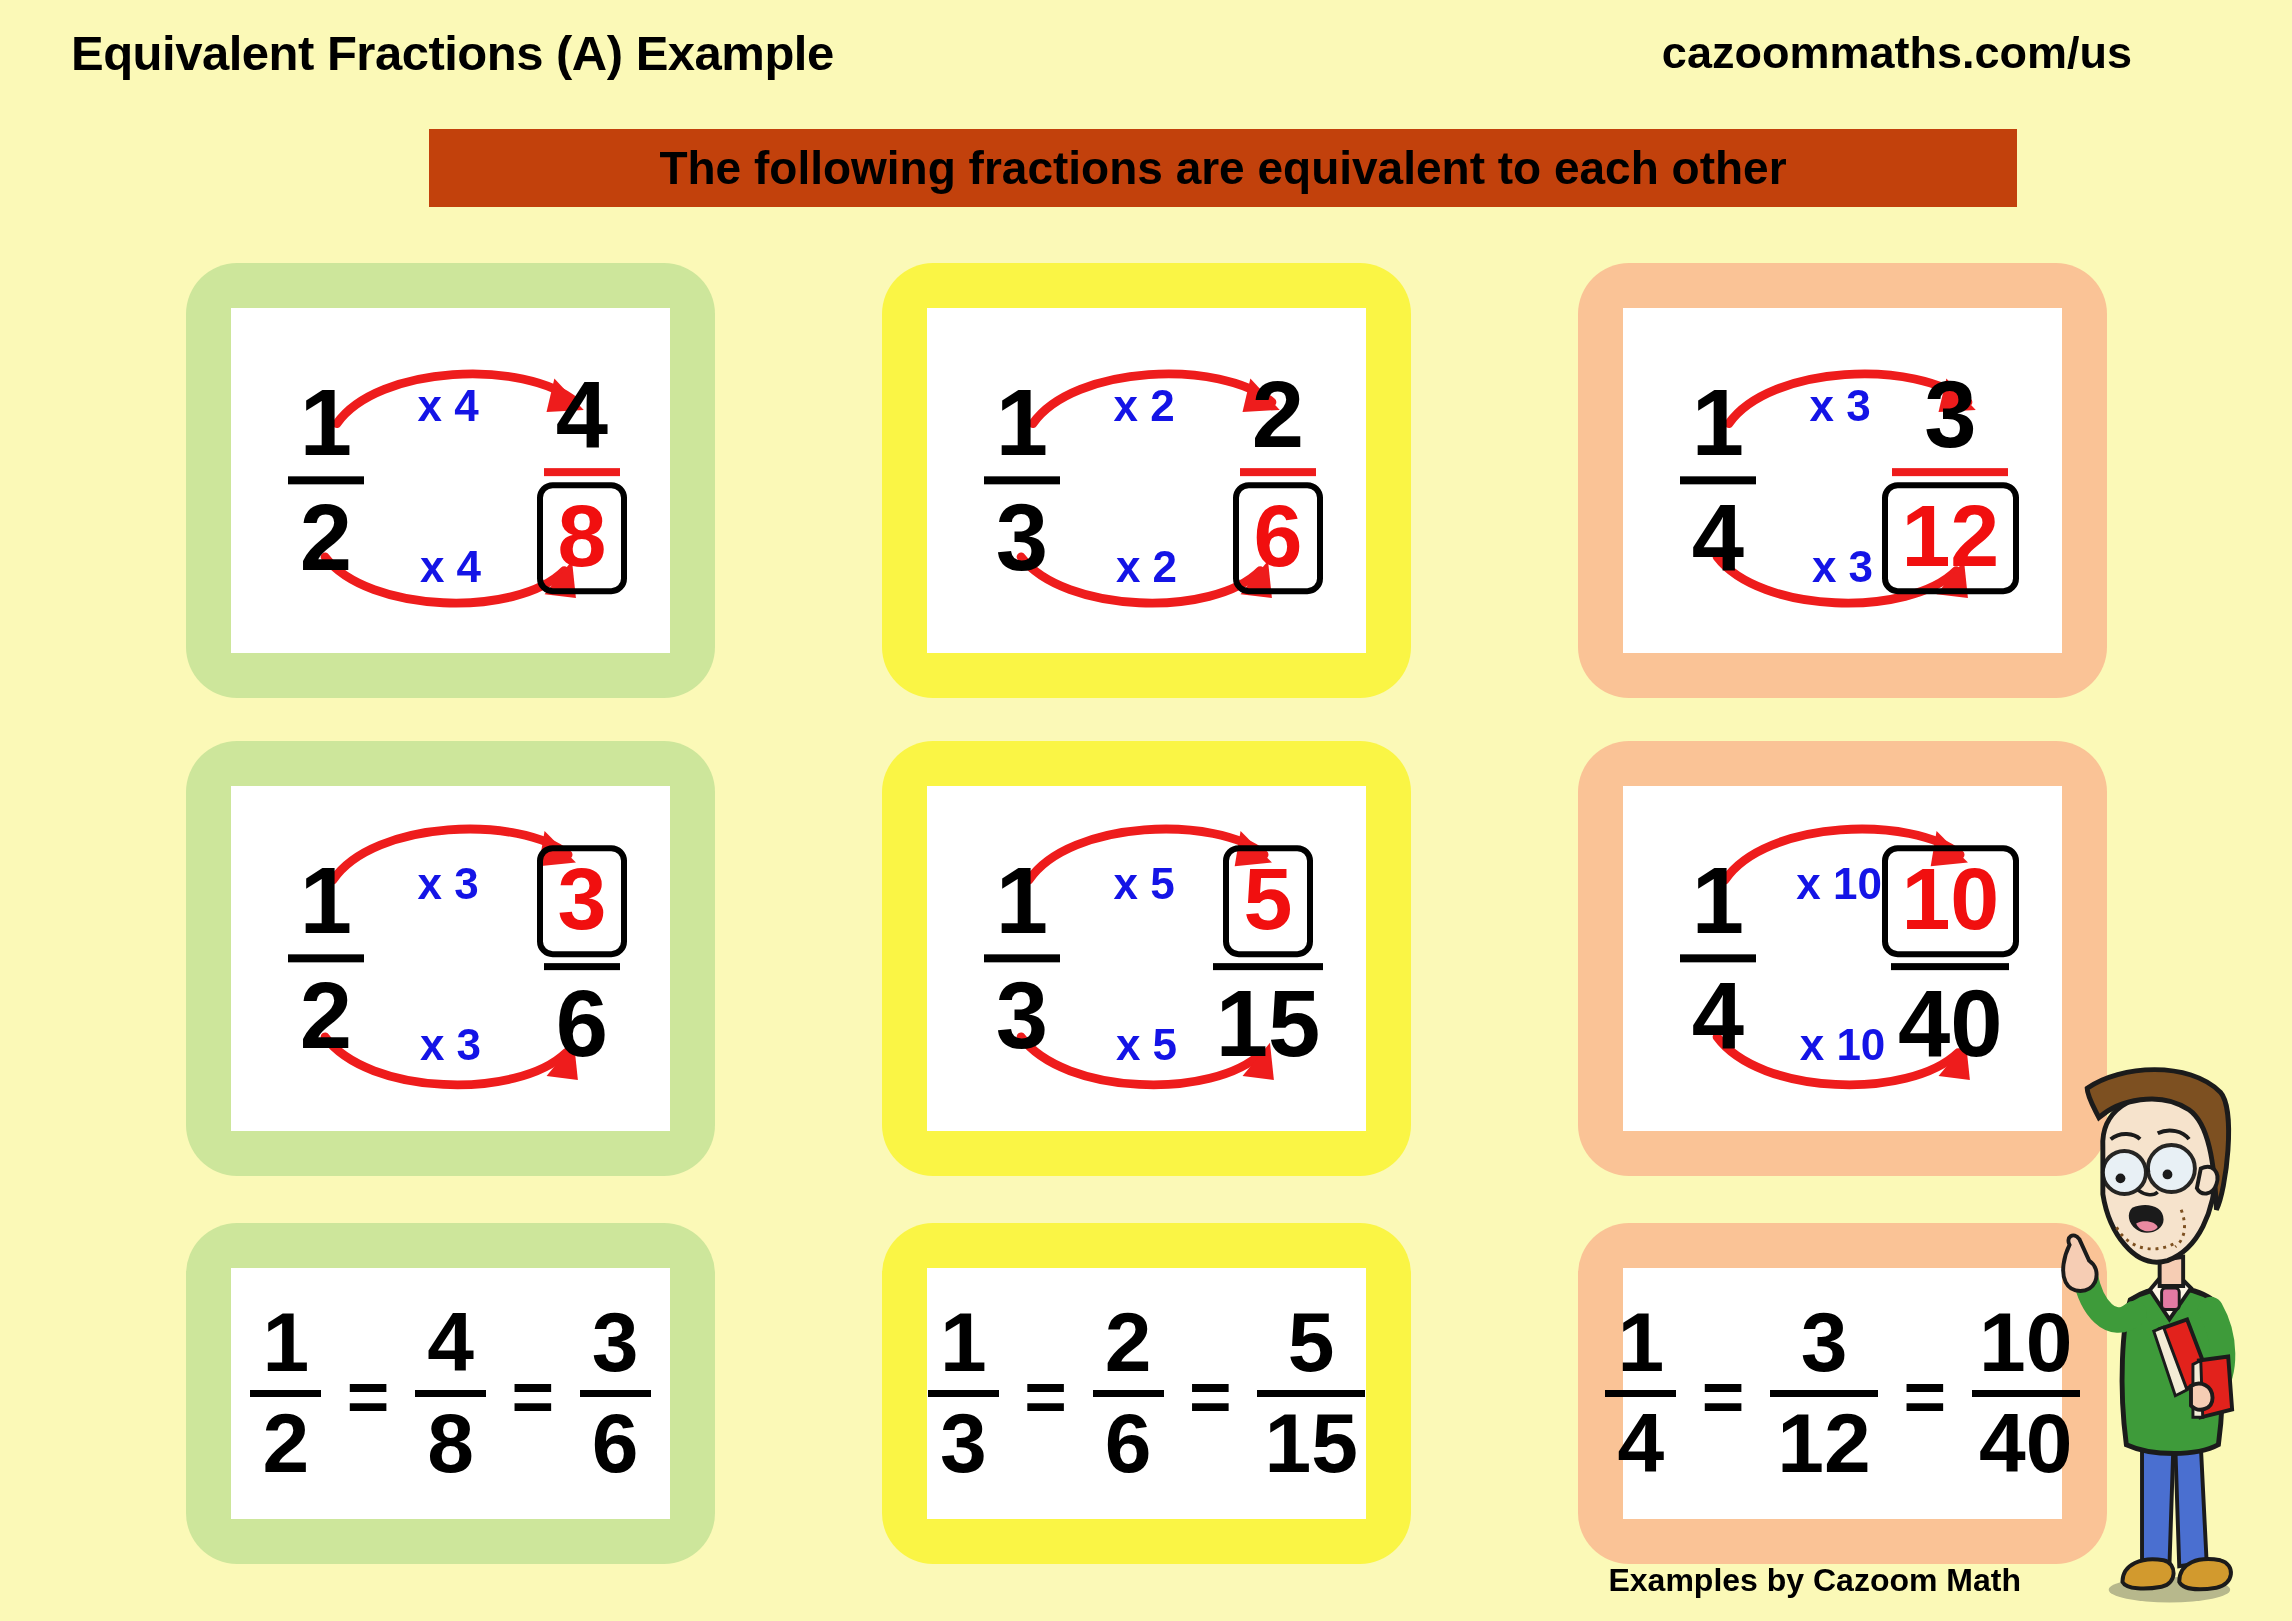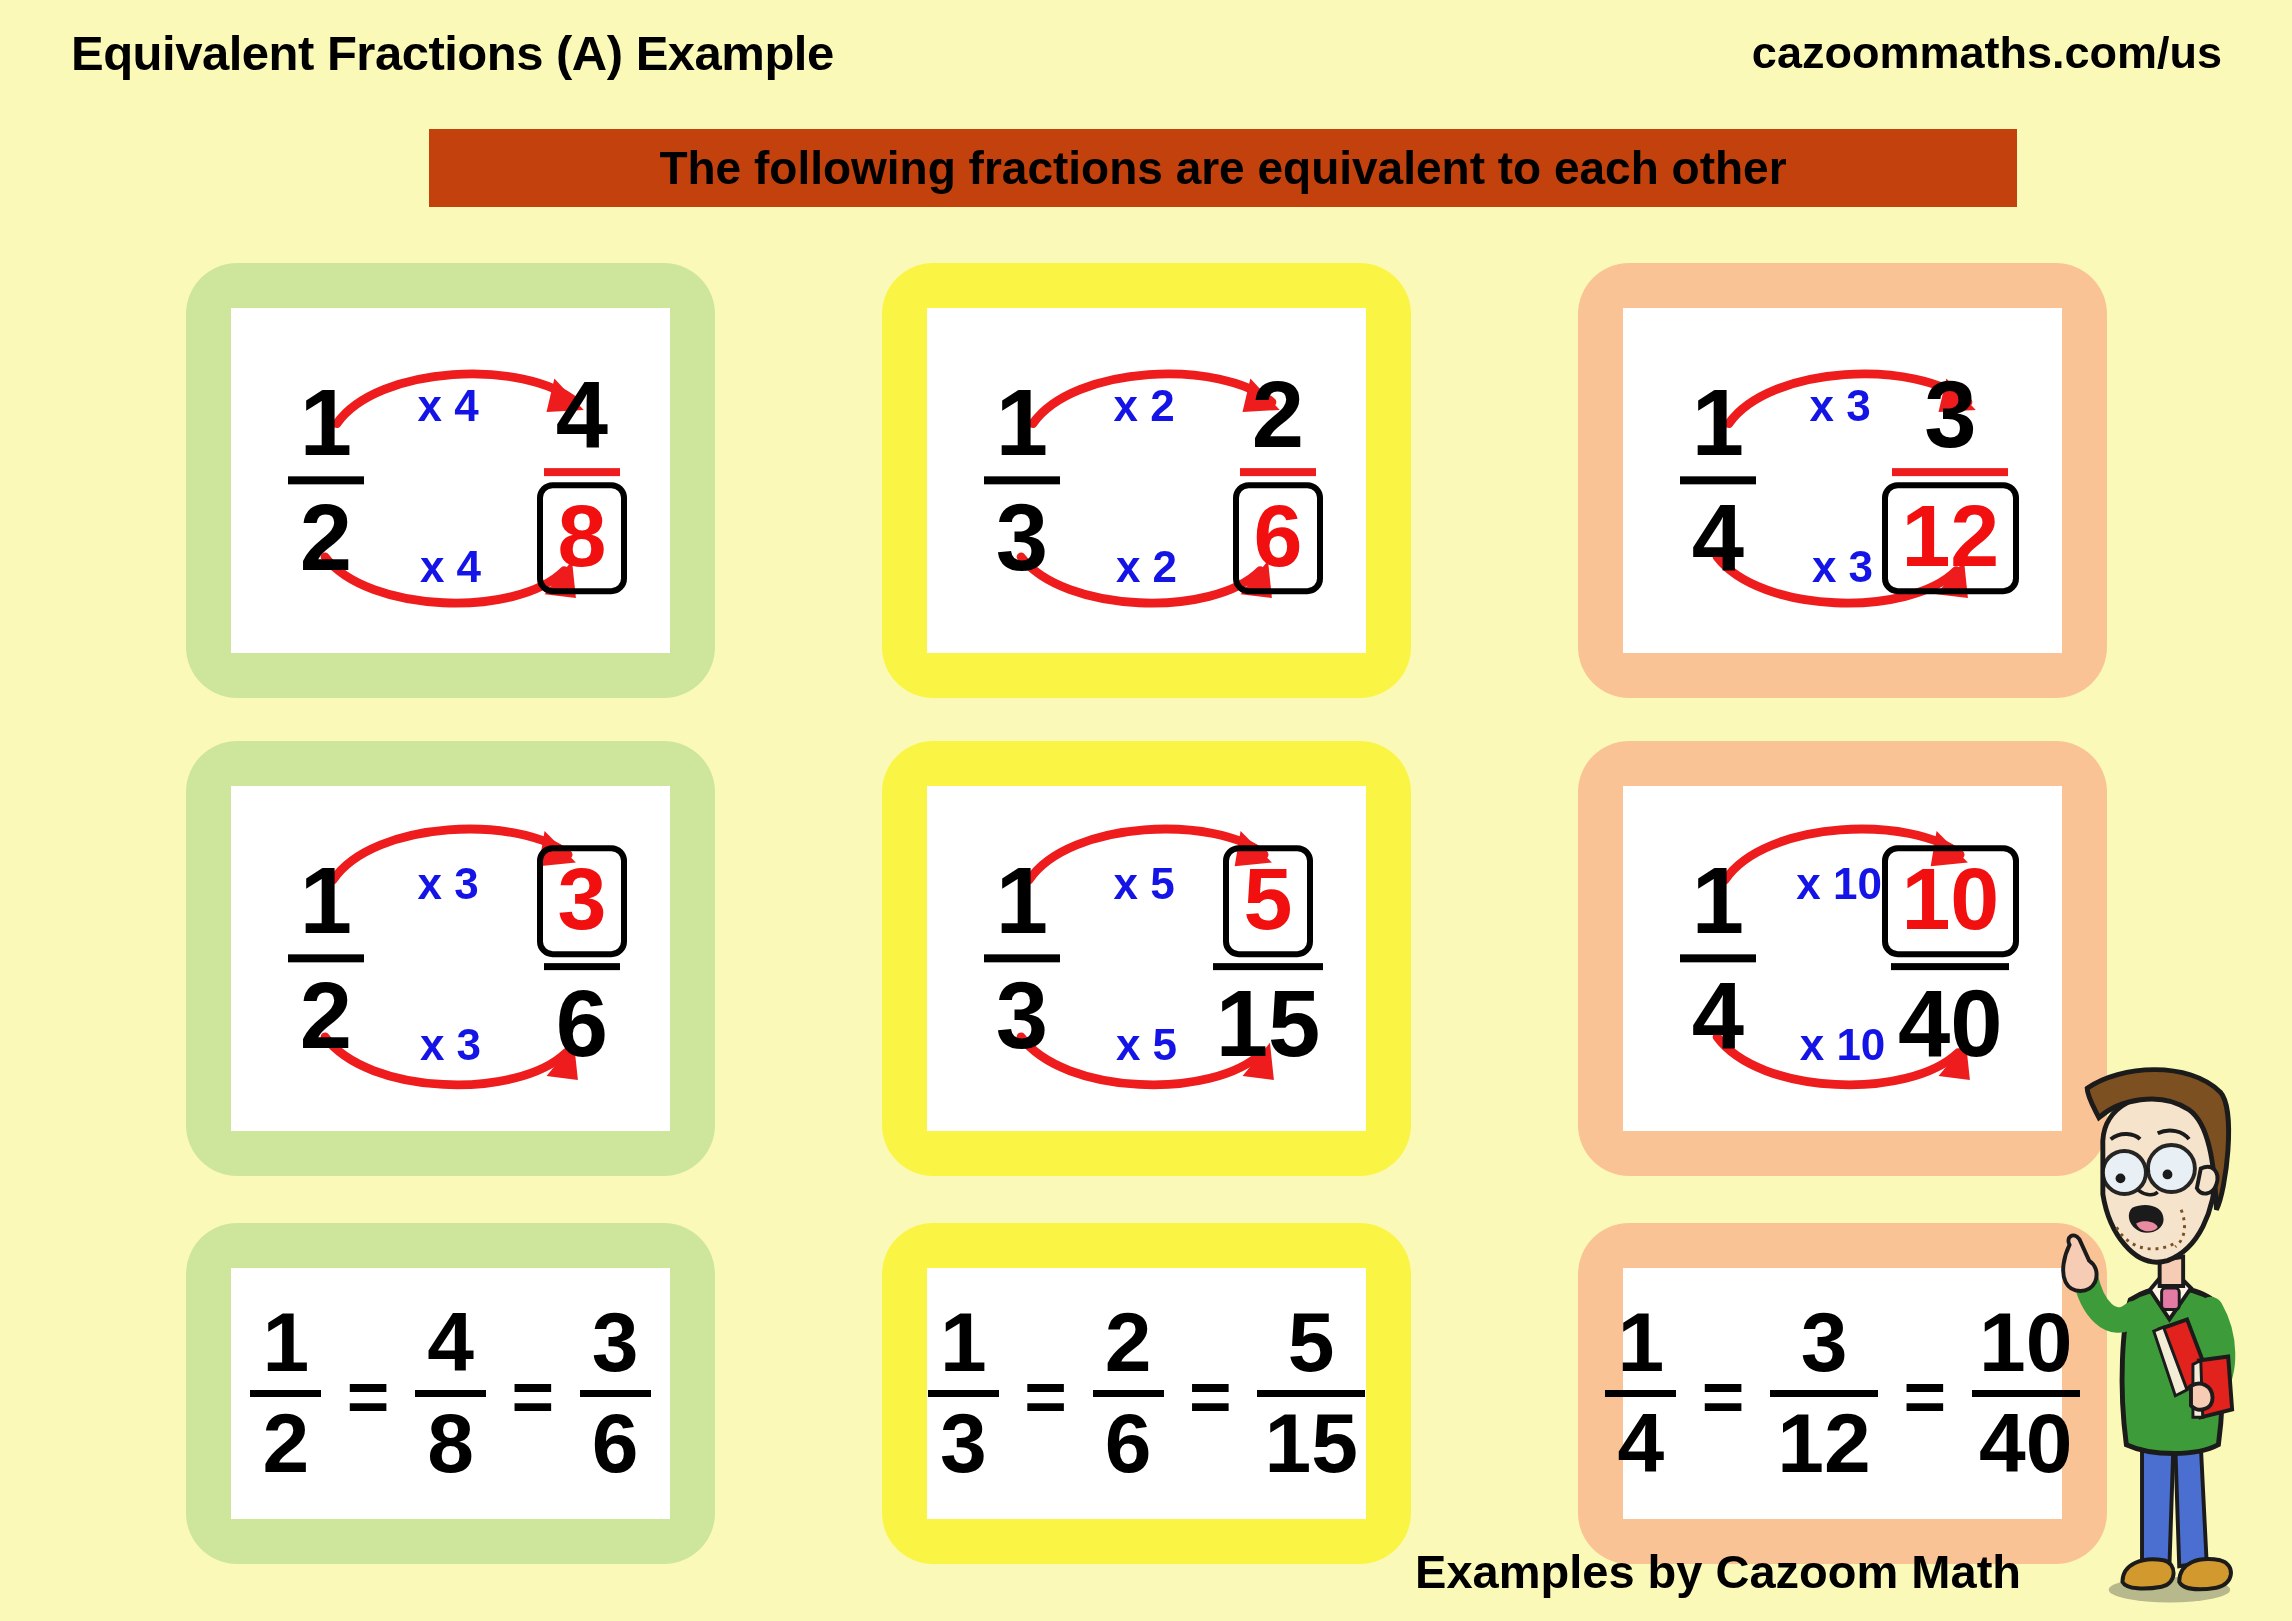--- a/index.html
+++ b/index.html
@@ -30,20 +30,21 @@
     font-weight: bold;
     color: #000;
     letter-spacing: -0.5px;
     white-space: nowrap;
   }
   #site-url {
     font-size: 45px;
     font-weight: bold;
     color: #000;
     margin-left: auto;
+    margin-right: 90px;
     white-space: nowrap;
   }
 
   
   #subtitle-banner {
     position: absolute;
     top: 129px;
     left: 429px;
     width: 1588px;
     height: 78px;
@@ -185,21 +186,21 @@
     line-height: 1;
     position: relative;
     top: 2px;
   }
 
   
   #footer-credit {
     position: absolute;
     bottom: 21.6px;
     right: 272px;
-    font-size: 47px;
+    font-size: 32px;
     font-weight: bold;
     color: #000;
     white-space: nowrap;
   }
 
   
   #mascot {
     position: absolute;
     right: 3.9px;
     bottom: 0;

